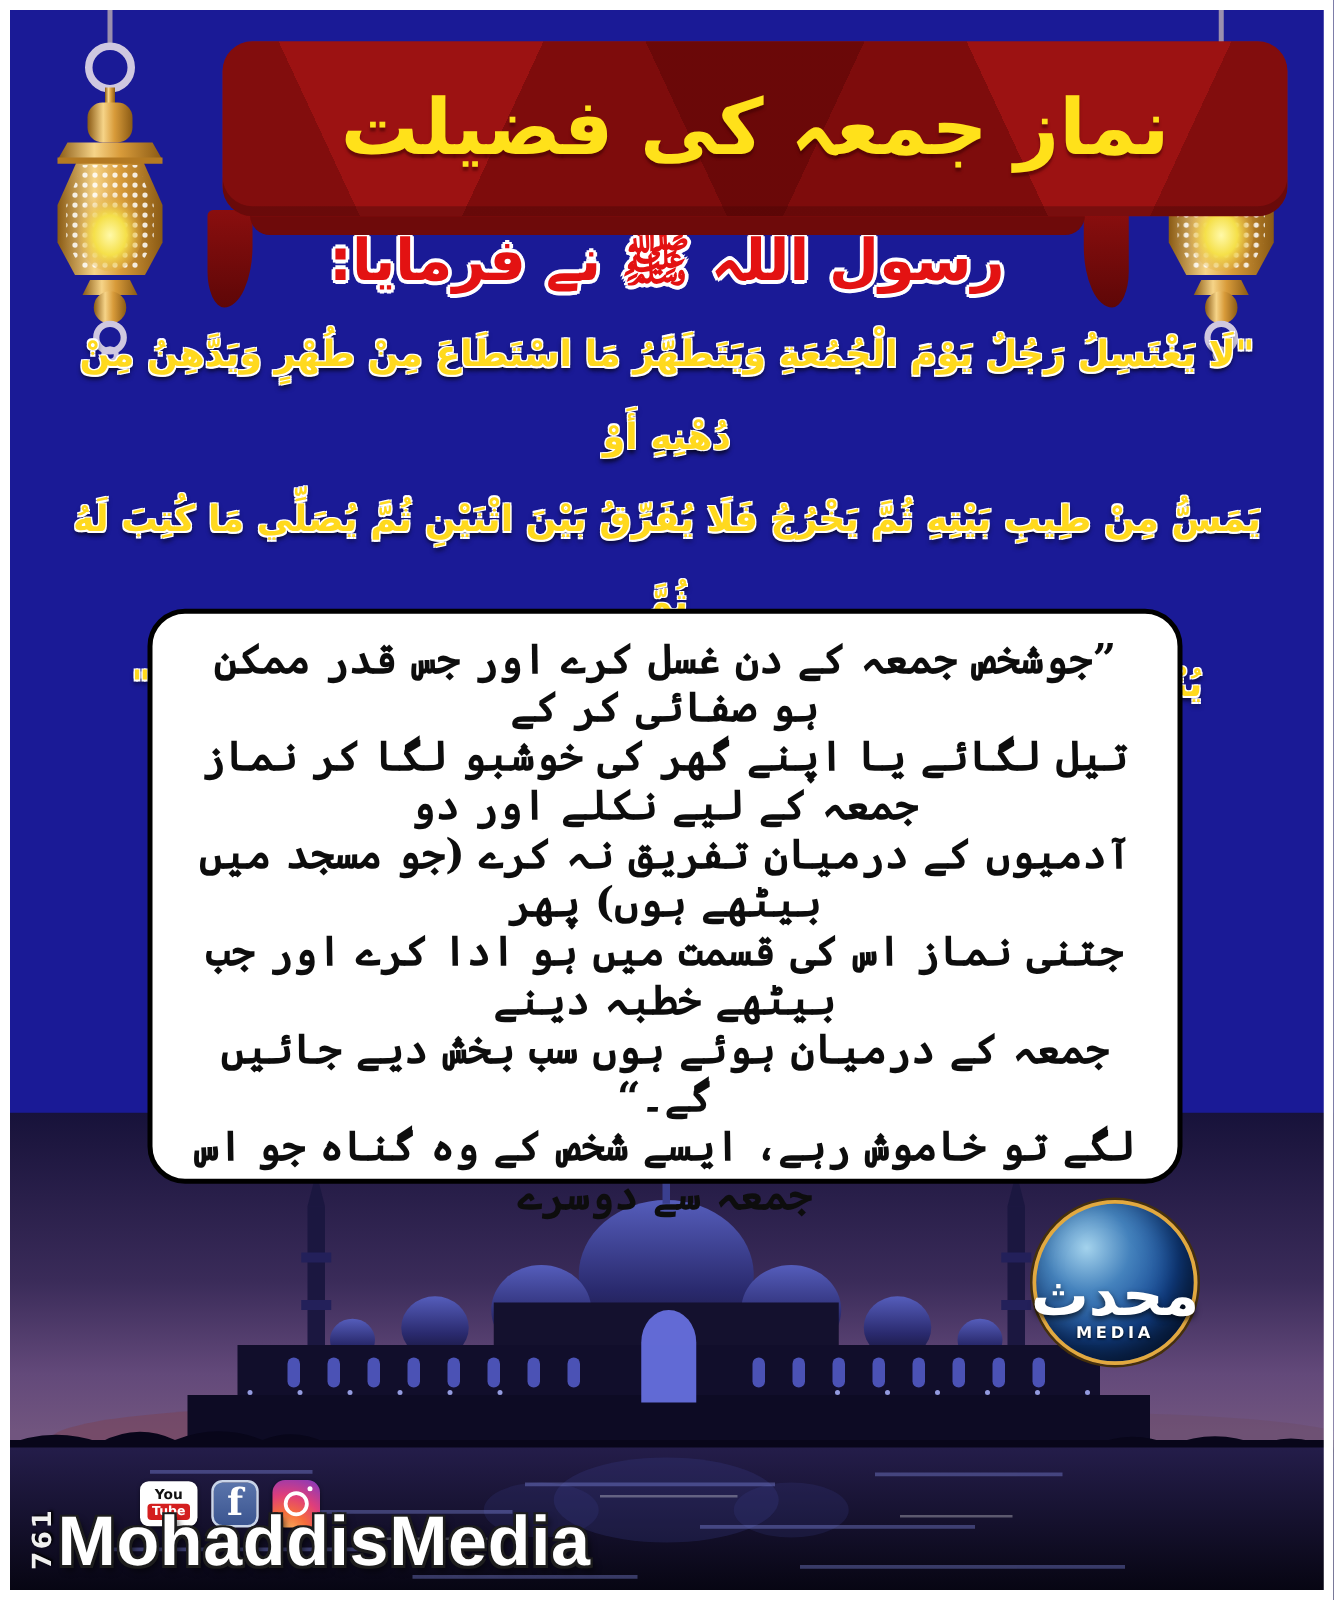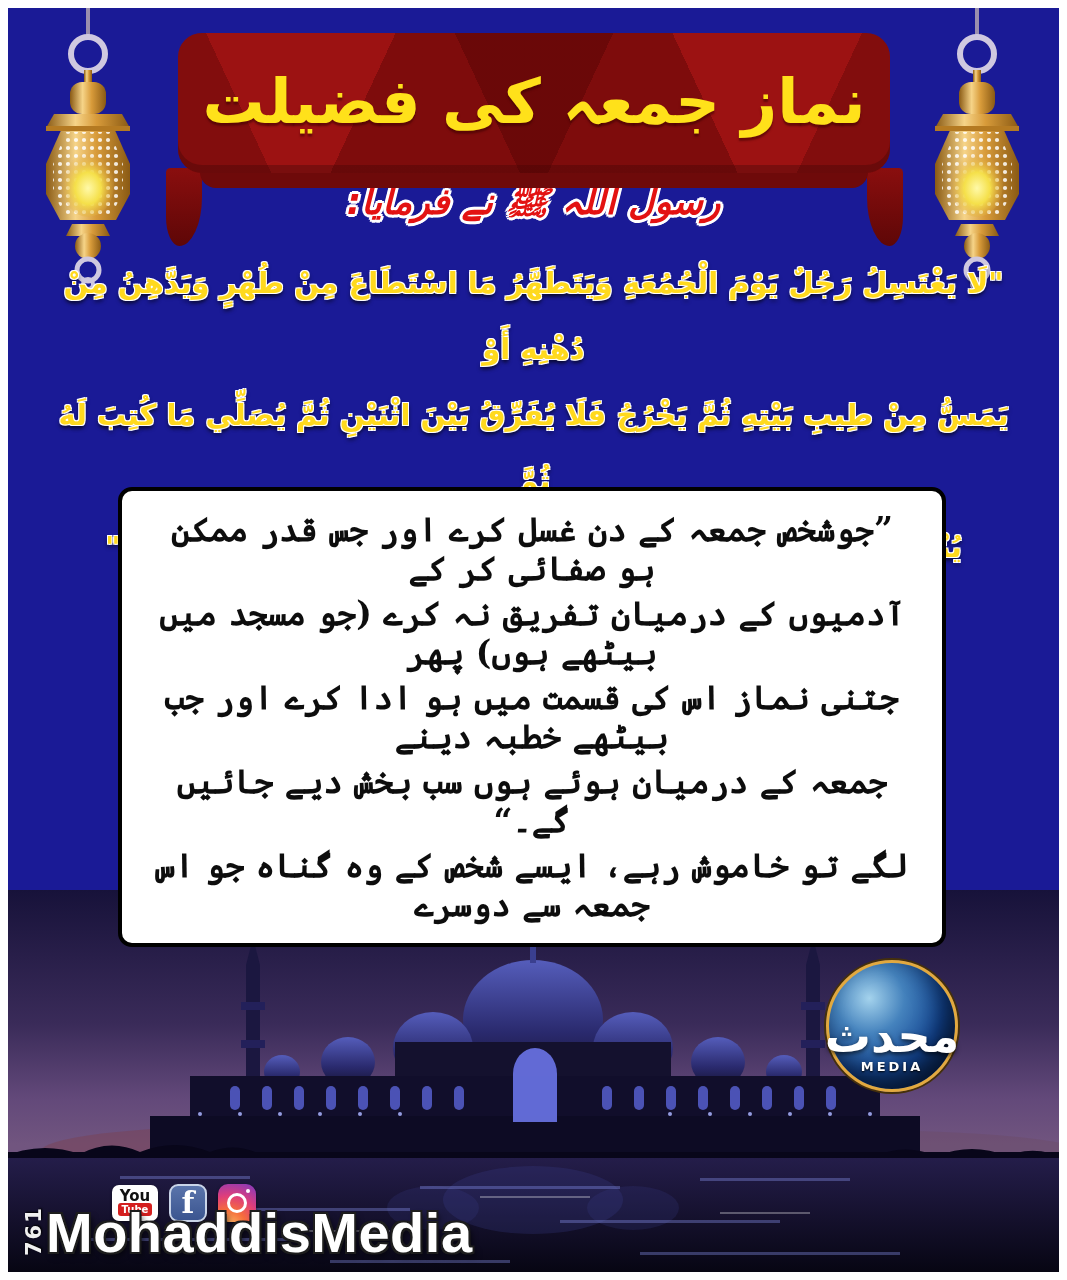--- a/index.html
+++ b/index.html
@@ -13,21 +13,21 @@
     z-index:60; pointer-events:none;
   }
 
   
   .lantern { position:absolute; top:0; width:112px; height:290px; z-index:5; }
   .lantern.left  { left:32px; }
   .lantern.right { right:34px; }
 
   
   .banner {
-    position:absolute; left:178px; top:33px; width:712px; height:140px;
+    position:absolute; left:178px; top:33px; width:852px; height:140px;
     background:#9c1212; border-radius:24px; overflow:hidden; z-index:10;
     box-shadow: inset 0 -8px 0 rgba(0,0,0,.22);
   }
   .banner::before {
     content:""; position:absolute; inset:0;
     background:
       linear-gradient(65deg,  transparent 44%, rgba(70,0,0,.35) 44% 72%, transparent 72%),
       linear-gradient(-65deg, transparent 44%, rgba(70,0,0,.35) 44% 72%, transparent 72%),
       linear-gradient(65deg,  rgba(70,0,0,.30) 0 12%, transparent 12%),
       linear-gradient(-65deg, rgba(70,0,0,.30) 0 12%, transparent 12%);
@@ -46,46 +46,45 @@
     position:absolute; top:168px; width:36px; height:78px;
     background:linear-gradient(#8a0e0e,#5e0707); z-index:8;
   }
   .banner-curl.left  { left:166px;  border-radius:6px 0 85% 50%; }
   .banner-curl.right { right:164px; border-radius:0 6px 50% 85%; }
 
   
   .attribution {
     position:absolute; top:180px; left:0; right:0; z-index:6;
     text-align:center; direction:rtl;
-    font-size:36px; font-weight:bold; color:#e31212;
+    font-size:46px; font-weight:bold; color:#e31212;
     text-shadow:
       -2px -2px 0 #fff, 2px -2px 0 #fff, -2px 2px 0 #fff, 2px 2px 0 #fff,
       0 -3px 0 #fff, 0 3px 0 #fff, -3px 0 0 #fff, 3px 0 0 #fff;
-    font-style: italic;
   }
 
   
   .hadith {
     position:absolute; top:250px; left:55px; right:55px; z-index:6;
     text-align:center; direction:rtl;
     color:#ffd91e; font-size:29px; font-weight:bold; line-height:66px;
     text-shadow:
       -1px -1px 0 #fff, 1px -1px 0 #fff, -1px 1px 0 #fff, 1px 1px 0 #fff,
       0 3px 4px rgba(0,0,0,.85);
   }
   .hadith-ref {
     margin-top:8px; font-size:24px; line-height:34px; font-weight:bold;
     color:#ffd91e;
     text-shadow:-1px -1px 0 #fff, 1px 1px 0 #fff, 0 2px 3px rgba(0,0,0,.8);
   }
 
   
   .urdu-box {
     position:absolute; left:118px; top:487px; width:828px; height:460px;
-    background:#ffffff; border:4px solid #000; border-radius:14px;
+    background:#ffffff; border:4px solid #000; border-radius:30px;
     box-sizing:border-box; padding:16px 26px; z-index:20;
     display:flex; flex-direction:column; justify-content:space-around;
     direction:rtl; text-align:center;
     color:#0d0d0d; font-size:33px; font-weight:bold;
     font-family:"DejaVu Serif", serif;
   }
 
   
   .mosque { position:absolute; left:0; bottom:0; width:1067px; height:390px; z-index:1; }
 
@@ -109,21 +108,21 @@
     text-shadow:0 1px 2px #000; margin-top:-2px;
   }
 
   
   .social { position:absolute; left:112px; top:1184px; display:flex; gap:11px; align-items:center; z-index:30; }
   .icon-yt {
     width:46px; height:36px; background:#fff; border-radius:7px;
     display:flex; flex-direction:column; align-items:center; justify-content:center;
     box-shadow:0 1px 3px rgba(0,0,0,.5);
   }
-  .icon-yt .yt-top { color:#111; font-size:15px; font-weight:bold; line-height:12px; }
+  .icon-yt .yt-top { color:#111; font-size:11px; font-weight:bold; line-height:12px; }
   .icon-yt .yt-bottom {
     background:#d41f1f; color:#fff; font-size:10px; font-weight:bold;
     line-height:13px; padding:0 4px; border-radius:3px; margin-top:1px;
   }
   .icon-fb {
     width:38px; height:38px; border-radius:9px;
     background:linear-gradient(#5a74ab,#3b5590);
     border:2px solid #c9d4e8; box-sizing:border-box;
     color:#fff; font-size:30px; font-weight:bold;
     font-family:"DejaVu Serif", serif;
@@ -327,20 +326,21 @@
 
   <div class="hadith" lang="ar">
     <div>"لَا يَغْتَسِلُ رَجُلٌ يَوْمَ الْجُمُعَةِ وَيَتَطَهَّرُ مَا اسْتَطَاعَ مِنْ طُهْرٍ وَيَدَّهِنُ مِنْ دُهْنِهِ أَوْ</div>
     <div>يَمَسُّ مِنْ طِيبِ بَيْتِهِ ثُمَّ يَخْرُجُ فَلَا يُفَرِّقُ بَيْنَ اثْنَيْنِ ثُمَّ يُصَلِّي مَا كُتِبَ لَهُ ثُمَّ</div>
     <div>يُنْصِتُ إِذَا تَكَلَّمَ الْإِمَامُ إِلَّا غُفِرَ لَهُ مَا بَيْنَهُ وَبَيْنَ الْجُمُعَةِ الْأُخْرَى."</div>
     <div class="hadith-ref">[صحیح بخاری:883]</div>
   </div>
 
   <div class="urdu-box" lang="ur">
     <div>”جوشخص جمعہ کے دن غسل کرے اور جس قدر ممکن ہو صفائی کر کے</div>
+    <div>تیل لگائے یا اپنے گھر کی خوشبو لگا کر نماز جمعہ کے لیے نکلے اور دو</div>
     <div>آدمیوں کے درمیان تفریق نہ کرے (جو مسجد میں بیٹھے ہوں) پھر</div>
     <div>جتنی نماز اس کی قسمت میں ہو ادا کرے اور جب بیٹھے خطبہ دینے</div>
     <div>جمعہ کے درمیان ہوئے ہوں سب بخش دیے جائیں گے۔“</div>
     <div>لگے تو خاموش رہے، ایسے شخص کے وہ گناہ جو اس جمعہ سے دوسرے</div>
   </div>
 
   <div class="logo">
     <div class="logo-arabic">محدث</div>
     <div class="logo-media">MEDIA</div>
   </div>

